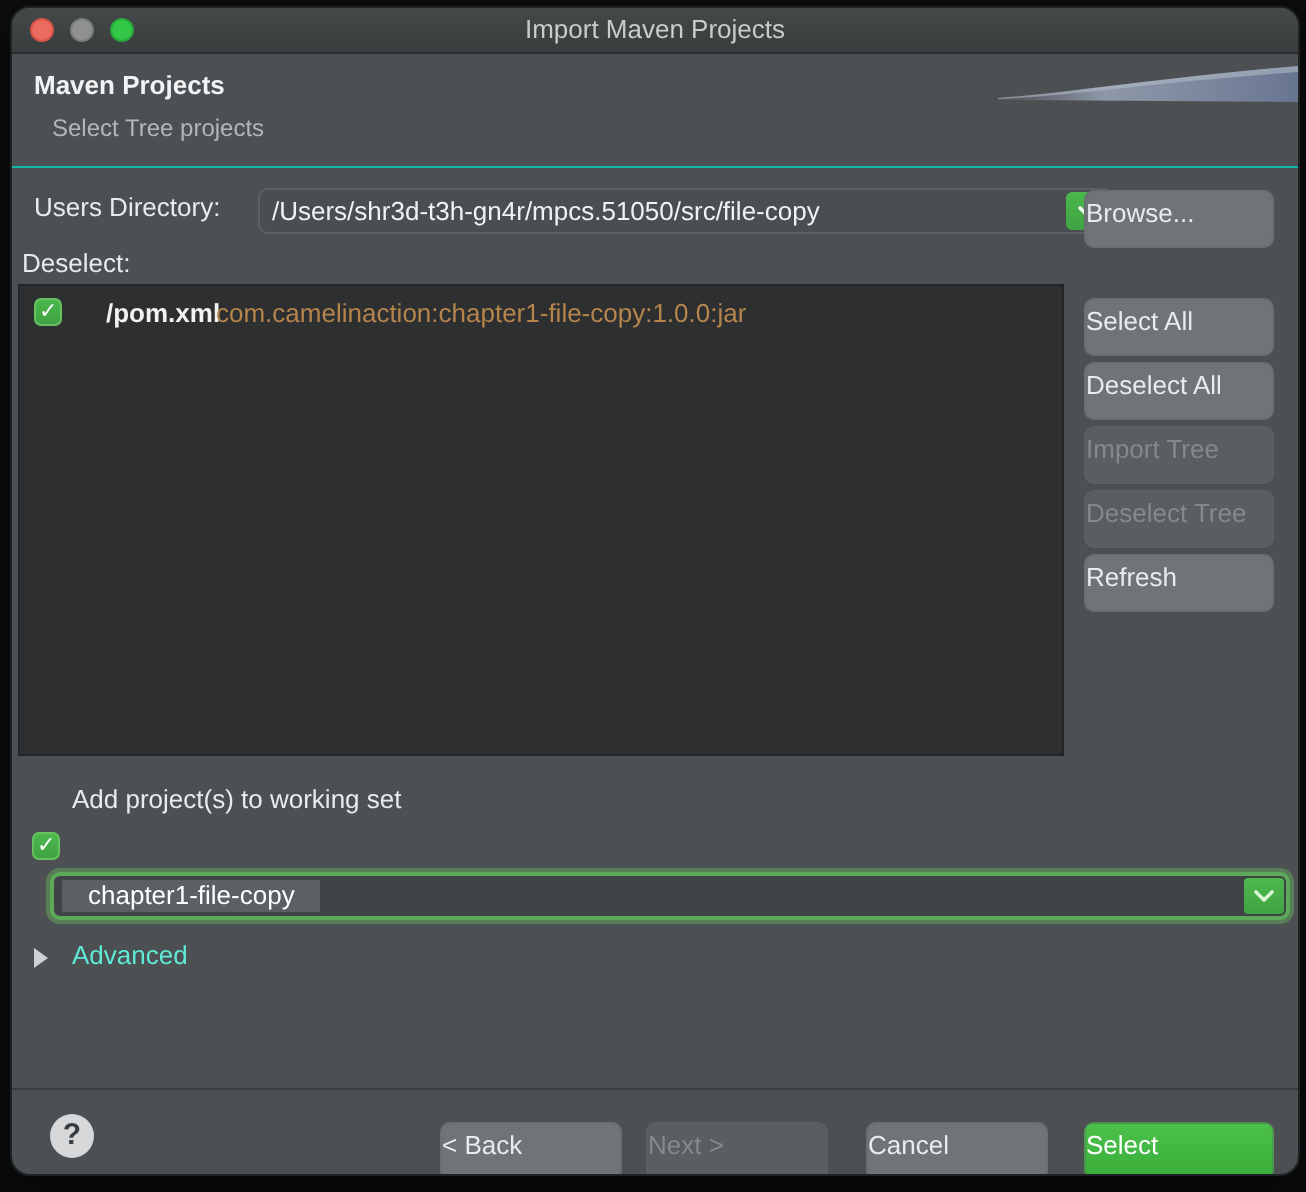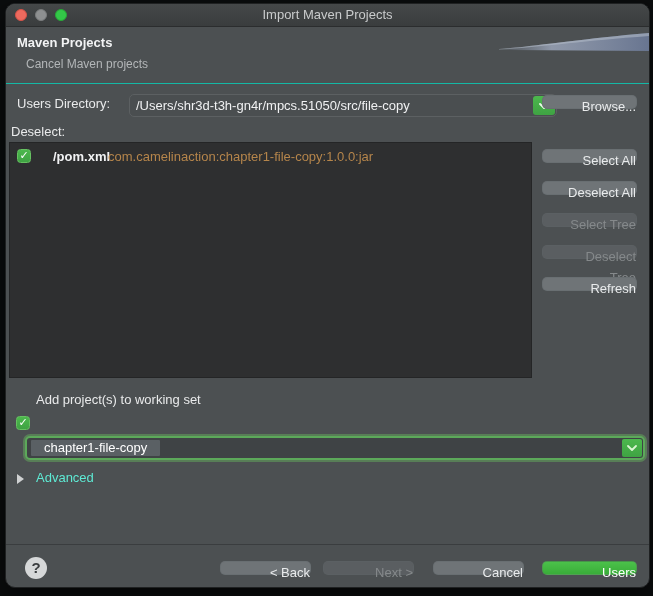--- a/index.html
+++ b/index.html
@@ -49,23 +49,23 @@
     position:absolute;left:6px;top:0;height:21px;line-height:21px;
     font-size:13px;color:#f0f1f2;white-space:nowrap;
   }
   .combo-drop{
     position:absolute;right:1px;top:1px;bottom:1px;width:22px;
     background:linear-gradient(var(--accent-green-light),var(--accent-green));
     border-radius:3px;display:flex;align-items:center;justify-content:center;
   }
   
   .btn{
-    position:absolute;height:14px;line-height:21px;text-align:right;
+    position:absolute;height:29px;line-height:21px;text-align:left;
     background:#6f7477;color:#e9ebec;font-size:13px;border-radius:5px;
-    border:1px solid #60646756;box-sizing:border-box;padding-left:16px;
+    border:1px solid #60646756;box-sizing:border-box;
   }
   .btn.disabled{background:#5a5e61;color:#85898b;}
   .btn.green{background:linear-gradient(var(--finish-green-light),var(--finish-green));color:#fff;}
   
   .plist{
     position:absolute;left:3px;top:138px;width:523px;height:236px;
     background:#2e2f30;border:1px solid #242526;box-sizing:border-box;
   }
   .prow{position:absolute;left:0;top:4px;right:0;height:20px;}
   .checkbox{
@@ -117,21 +117,21 @@
 
   <div class="titlebar">
     <div class="traffic t-close"></div>
     <div class="traffic t-min"></div>
     <div class="traffic t-zoom"></div>
     <div class="win-title">Import Maven Projects</div>
   </div>
 
   <div class="header">
     <div class="header-title">Maven Projects</div>
-    <div class="header-sub">Cancel Maven projects</div>
+    <div class="header-sub">Select Tree projects</div>
     <svg class="banner" viewBox="0 0 150 20" preserveAspectRatio="none">
       <defs>
         <linearGradient id="swoosh" x1="0" y1="0" x2="1" y2="0">
           <stop offset="0" stop-color="#8b97ab" stop-opacity="0"></stop>
           <stop offset="0.35" stop-color="#9aa4b8" stop-opacity="0.85"></stop>
           <stop offset="1" stop-color="#687590"></stop>
         </linearGradient>
       </defs>
       <path d="M0,17 C40,14 80,7 150,1 L150,19 L0,18 Z" fill="url(#swoosh)"></path>
       <path d="M0,17 C40,14 80,7 150,1 L150,4 C80,9 40,15.5 0,17.6 Z" fill="#b4bdcb" opacity="0.55"></path>
@@ -153,21 +153,21 @@
   <div class="plist">
     <div class="prow">
       <div class="checkbox checked"></div>
       <div class="file">/pom.xml</div>
       <div class="artifact">com.camelinaction:chapter1-file-copy:1.0.0:jar</div>
     </div>
   </div>
 
   <div class="btn side-btn" style="top:145px;">Select All</div>
   <div class="btn side-btn" style="top:177px;">Deselect All</div>
-  <div class="btn side-btn disabled" style="top:209px;">Select Tree</div>
+  <div class="btn side-btn disabled" style="top:209px;">Import Tree</div>
   <div class="btn side-btn disabled" style="top:241px;">Deselect Tree</div>
   <div class="btn side-btn" style="top:273px;">Refresh</div>
 
   <div class="checkbox checked ws-check" style="position:absolute;"></div>
   <div class="lbl" style="left:30px;top:388px;">Add project(s) to working set</div>
   <div class="ws-combo">
     <div class="val">chapter1-file-copy</div>
     <div class="combo-drop">
       <svg class="chev" width="10" height="6" viewBox="0 0 10 6">
           <polyline points="1,1 5,5 9,1" stroke="#d9f5d2" stroke-width="1.8" fill="none" stroke-linecap="round" stroke-linejoin="round"></polyline>
@@ -178,15 +178,15 @@
   <div class="advanced">
     <div class="tri"></div>
     <div class="adv-label">Advanced</div>
   </div>
 
   <div class="sep"></div>
   <div class="help">?</div>
   <div class="btn" style="left:214px;top:557px;width:91px;">&lt; Back</div>
   <div class="btn disabled" style="left:317px;top:557px;width:91px;">Next &gt;</div>
   <div class="btn" style="left:427px;top:557px;width:91px;">Cancel</div>
-  <div class="btn green" style="left:536px;top:557px;width:95px;">Users</div>
+  <div class="btn green" style="left:536px;top:557px;width:95px;">Select</div>
 
 </div>
 
 </body></html>

